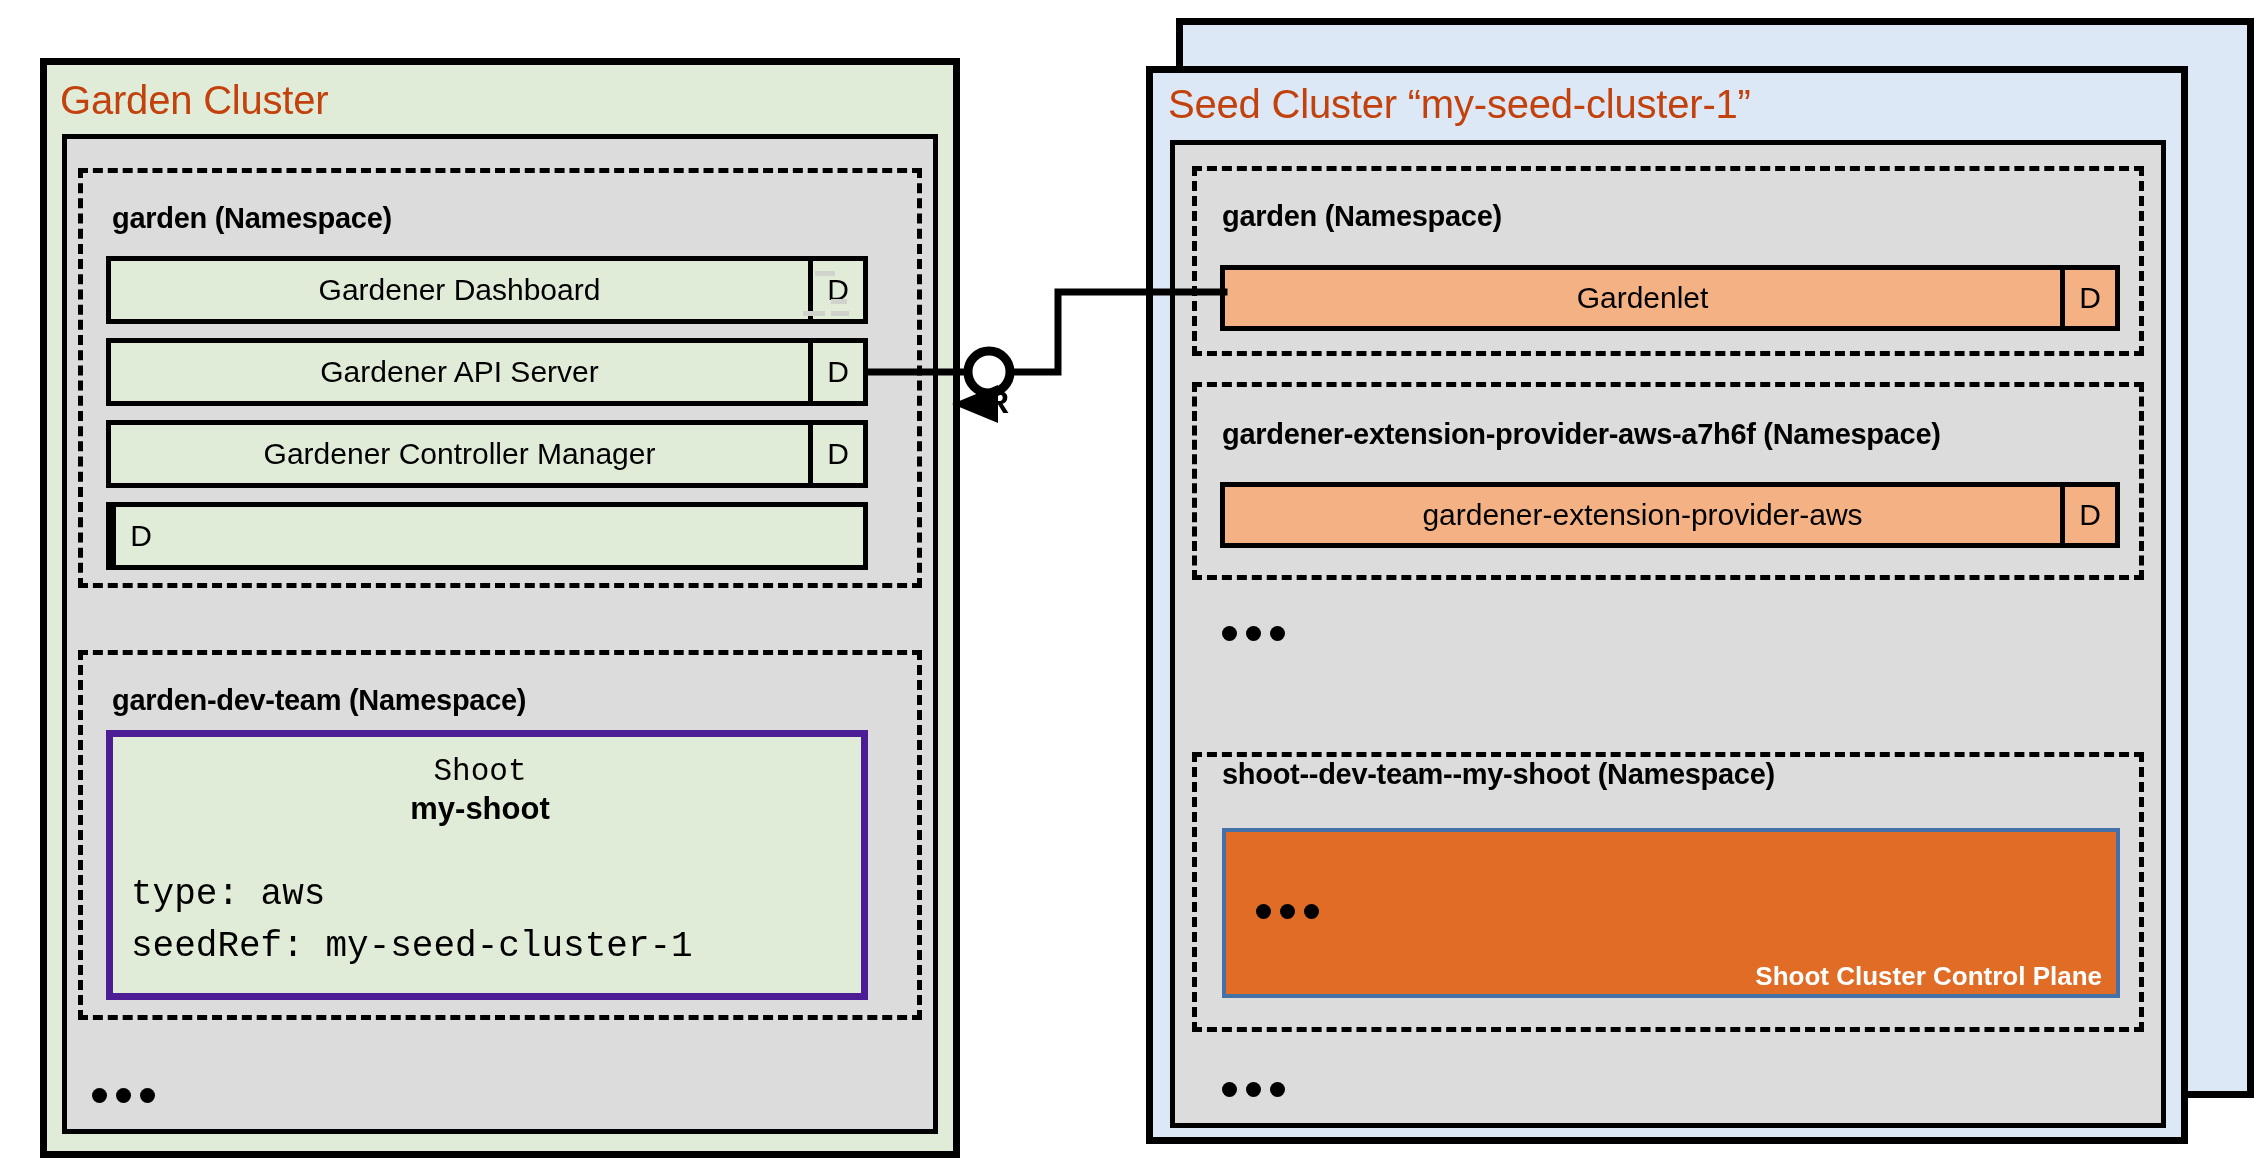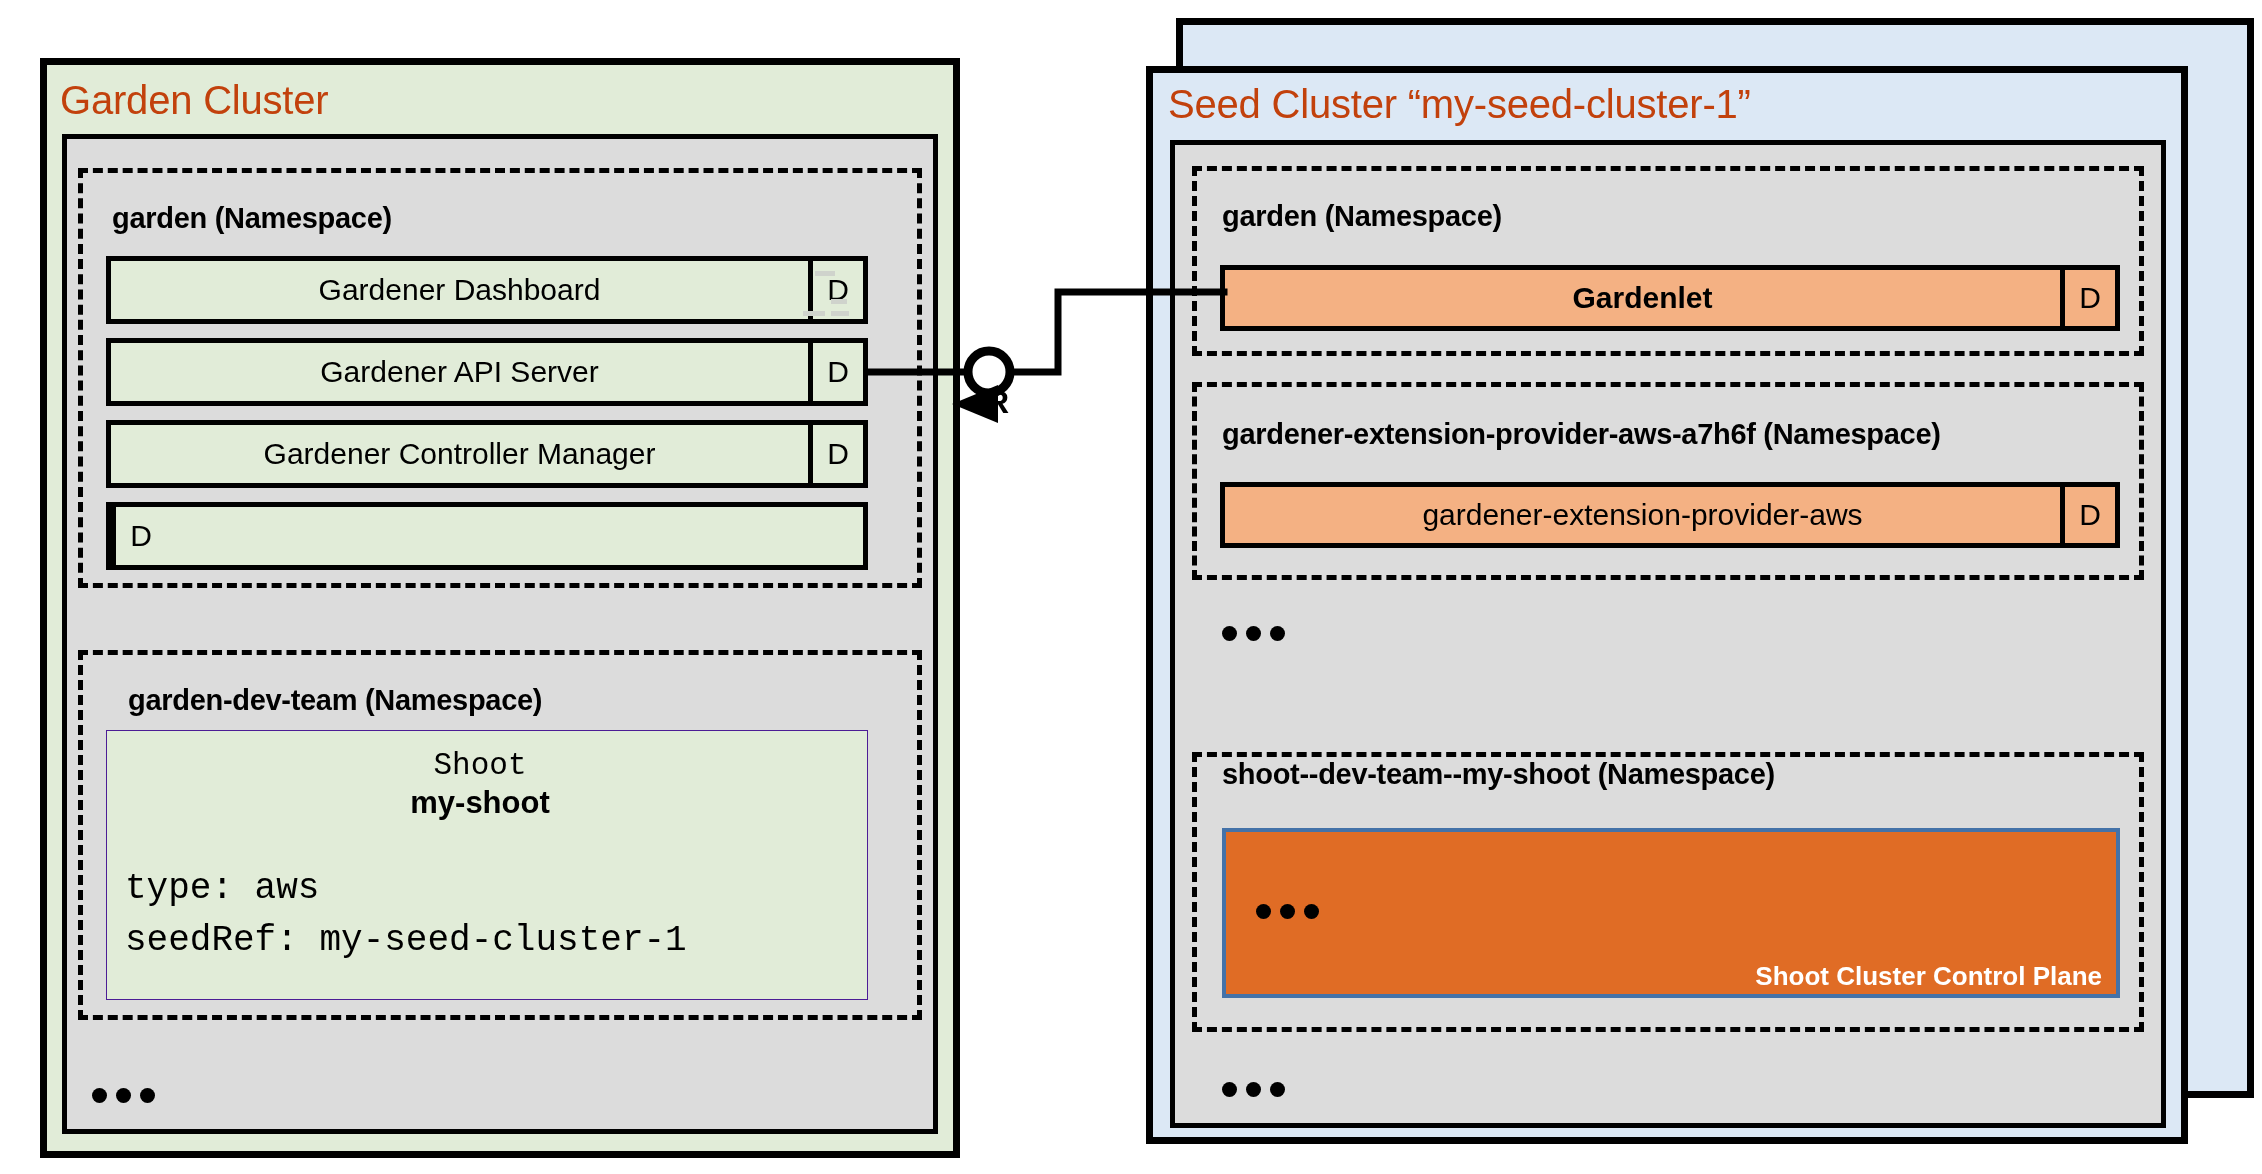--- a/index.html
+++ b/index.html
@@ -61,21 +61,21 @@
   .comp .label {
     flex: 1 1 auto;
     display: flex;
     align-items: center;
     justify-content: center;
     font-size: 30px;
     color: #000000;
     white-space: nowrap;
     position: relative;
   }
-  .comp .label.bold { font-weight: bold; }
+  .comp .label.bold { font-weight: normal; }
   .comp .dcell {
     flex: 0 0 50px;
     border-left: 5px solid #000000;
     display: flex;
     align-items: center;
     justify-content: center;
     font-size: 30px;
     color: #000000;
   }
   .comp.green { background: #e1ecd8; }
@@ -85,21 +85,21 @@
 
   
   .faint-marks { position: absolute; right: 14px; top: 6px; width: 70px; height: 48px; }
   .faint-marks i {
     position: absolute; display: block; background: #cfd3cc; height: 5px;
   }
 
   
   .shoot-card {
     background: #e1ecd8;
-    border: 1px solid #4c1d95;
+    border: 7px solid #4c1d95;
     padding: 16px 32px 10px 18px;
   }
   .shoot-kind {
     text-align: center;
     font-family: "Liberation Mono", monospace;
     font-size: 31px;
     color: #000000;
     line-height: 1.2;
   }
   .shoot-name {
@@ -184,21 +184,21 @@
   <div class="abs comp green" style="left:106px; top:420px; width:762px; height:68px;">
     <div class="label">Gardener Controller Manager</div>
     <div class="dcell">D</div>
   </div>
 
   <div class="abs comp green" style="left:106px; top:502px; width:762px; height:68px;">
     <div class="dcell">D</div>
   </div>
 
   <div class="abs ns-box" style="left:78px; top:650px; width:844px; height:370px;"></div>
-  <div class="ns-title" style="left:128px; top:684px;text-align:right;">garden-dev-team (Namespace)</div>
+  <div class="ns-title" style="left:112px; top:684px;text-align:right;">garden-dev-team (Namespace)</div>
 
   <div class="abs shoot-card" style="left:106px; top:730px; width:762px; height:270px;">
     <div class="shoot-kind">Shoot</div>
     <div class="shoot-name">my-shoot</div>
     <div class="shoot-spec">type: aws
 seedRef: my-seed-cluster-1</div>
   </div>
 
   <div class="abs dots" style="left:92px; top:1088px;">
     <span></span>

